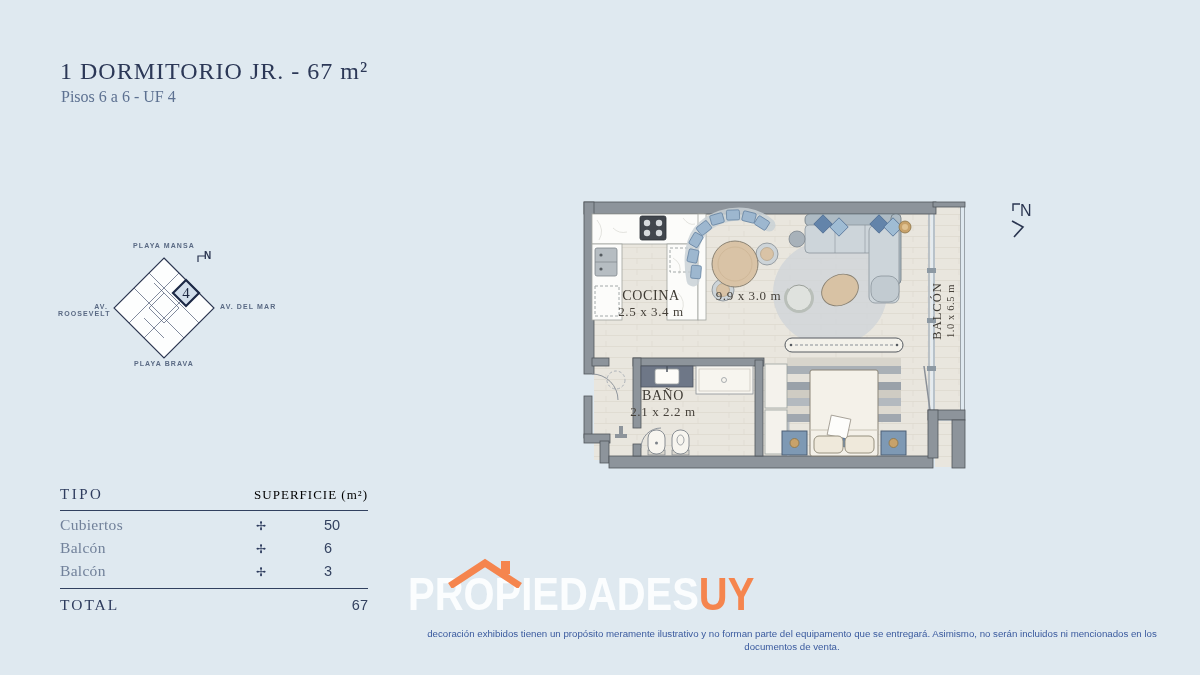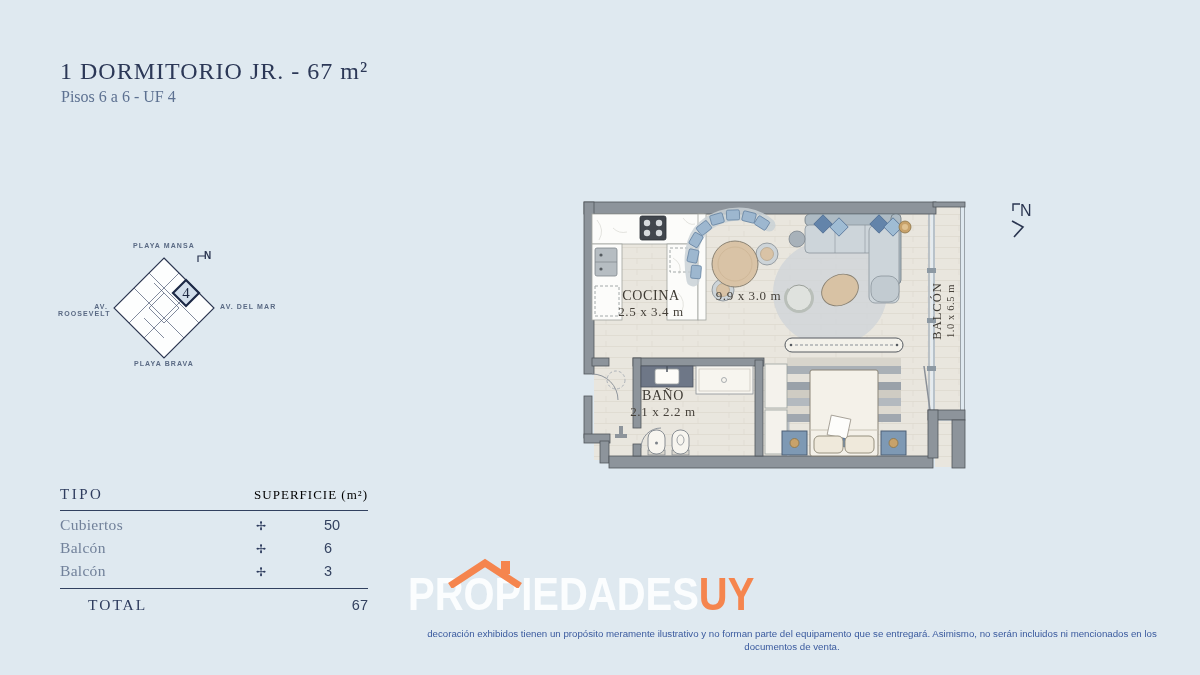--- a/index.html
+++ b/index.html
@@ -50,21 +50,21 @@
            padding-bottom:7px;border-bottom:1.5px solid #31405f;}
   .st-h1{font-size:15px;letter-spacing:2.5px;color:#2e3c5e;}
   .st-h2{font-size:13px;letter-spacing:1px;color:#000000;}
   .st-rows{padding-top:5px;}
   .st-row{display:grid;grid-template-columns:138px 64px 1fr;align-items:baseline;height:23px;gap:31px;}
   .st-tipo{font-size:15.5px;color:#71819a;letter-spacing:.3px;}
   .st-sym{text-align:center;font-size:12px;color:#2e3c5e;}
   .st-val{text-align:left;font-size:14.5px;color:#344260;font-family:"Liberation Sans",sans-serif;}
   .st-total{display:flex;justify-content:space-between;align-items:baseline;margin-top:3px;
             border-top:1.5px solid #31405f;padding-top:7px;}
-  .st-total-label{font-size:15.5px;letter-spacing:2px;color:#2e3c5e;margin-left:28px;}
+  .st-total-label{font-size:15.5px;letter-spacing:2px;color:#2e3c5e;}
 
   
   .logo{left:408px;top:566px;white-space:nowrap;font-weight:700;font-size:47px;
         letter-spacing:0px;transform:scaleX(.85);transform-origin:left top;}
   .logo-main{color:#fbfdfe;}
   .logo-suffix{color:#f5854e;}
   .roof{left:446px;top:558px;}
 
   
   .disclaimer{left:414px;top:628px;width:756px;text-align:center;font-size:9.7px;

